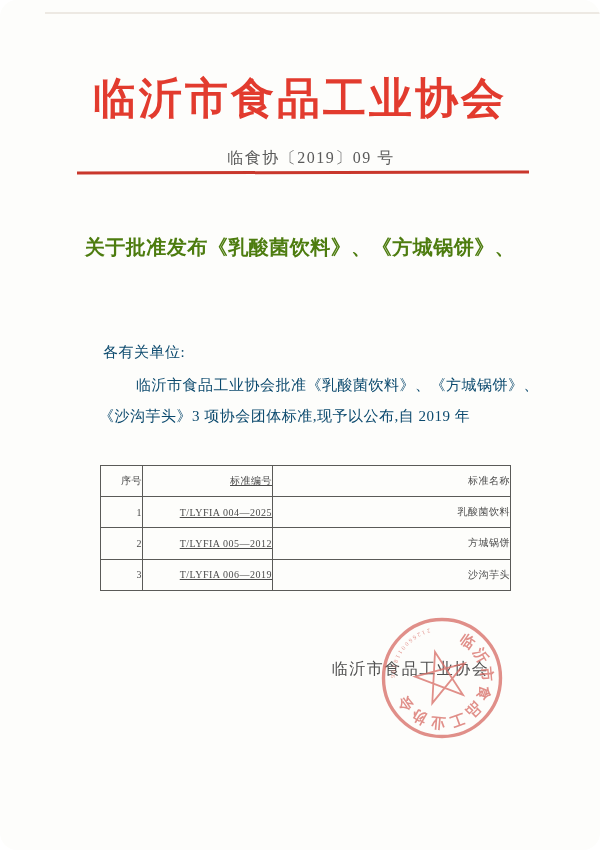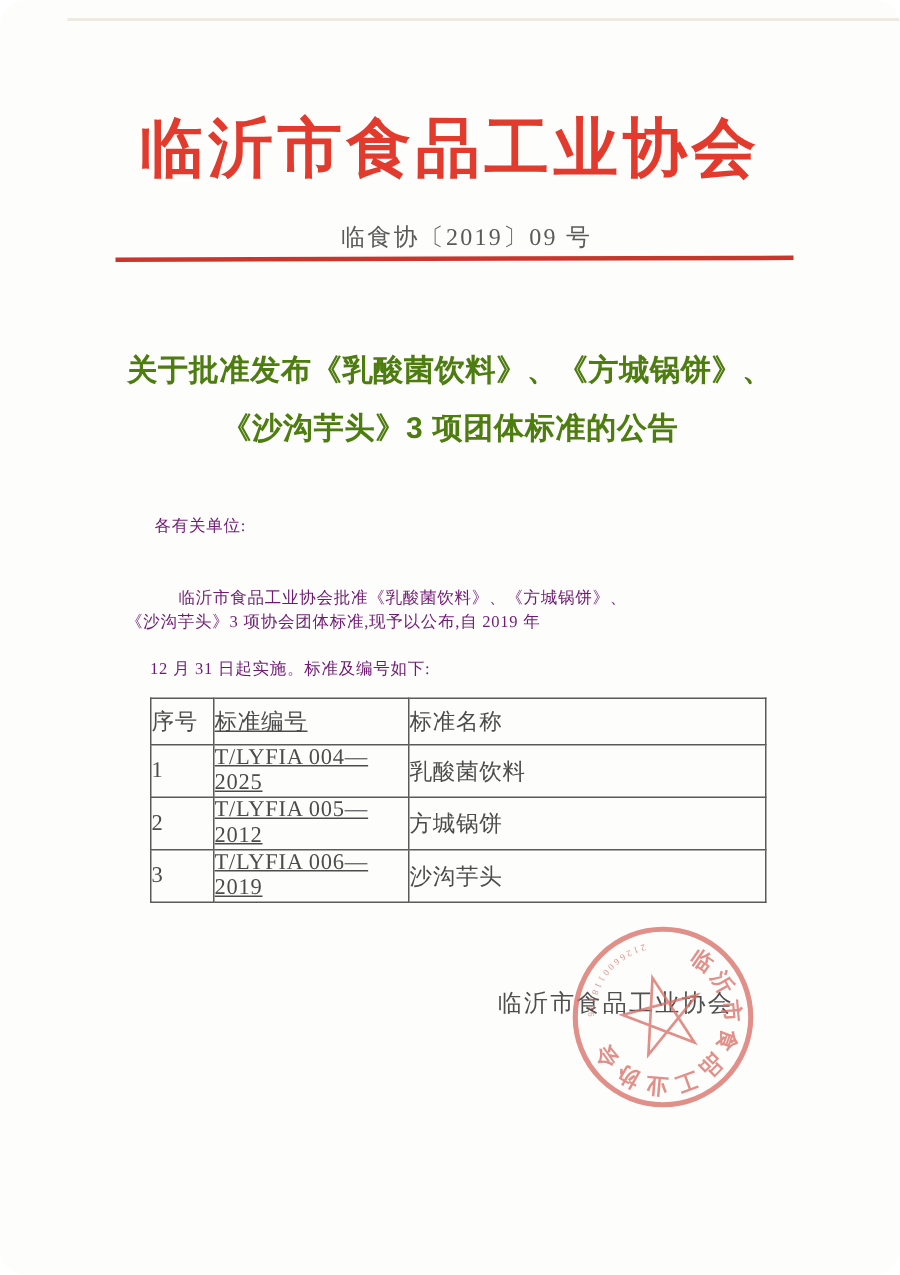--- a/index.html
+++ b/index.html
@@ -24,34 +24,34 @@
     position:absolute; top:171px; left:77px; width:452px; height:3px;
     background:var(--line-red,#c9372c); transform:rotate(-0.15deg);
   }
   .title {
     position:absolute; top:228px; left:0; width:100%; text-align:center;
     font-family:"Liberation Sans","DejaVu Sans",sans-serif;
     font-weight:bold; font-size:20px; line-height:39px;
     color:#4d7c0f; letter-spacing:.5px;
   }
   .body-line {
-    position:absolute; font-size:11px; color:#701a75; letter-spacing:.5px;
+    position:absolute; font-size:15px; color:#0c4a6e; letter-spacing:.5px;
     white-space:nowrap;
   }
   .salutation { top:343px; left:103px; }
-  .para-1 { top:376px; left:119px;margin-top:15px; }
-  .para-2 { top:407px; left:84px; }
+  .para-1 { top:376px; left:136px; }
+  .para-2 { top:407px; left:99px; }
   .para-3 { top:438px; left:100px; }
   table.std-table {
     position:absolute; left:100px; top:465px; width:407px;
     border-collapse:collapse; table-layout:fixed; color:#4c4c4c;
   }
   table.std-table td {
-    border:1.6px solid #5a5a58; height:30.2px; text-align:left;
-    font-size:15px; padding:0; letter-spacing:.5px; overflow:hidden;
+    border:1.6px solid #5a5a58; height:30.2px; text-align:right;
+    font-size:10px; padding:0; letter-spacing:.5px; overflow:hidden;
   }
   td.c-no  { width:41px; }
   td.c-code{ width:129px;text-decoration:underline; }
   td.c-name{ width:237px; letter-spacing:2px; }
   .footer-org {
     position:absolute; top:659px; left:328px; width:165px; text-align:center;
     font-size:16px; color:#4e4e4e; letter-spacing:1.5px; z-index:1;
   }
   .footer-date {
     position:absolute; top:692px; left:328px; width:168px; text-align:center;
@@ -68,27 +68,25 @@
   <div class="scan-edge"></div>
 
   <div class="header-org">临沂市食品工业协会</div>
 
   <div class="doc-number">临食协〔2019〕09 号</div>
 
   <div class="red-line"></div>
 
   <div class="title">
     <div>关于批准发布《乳酸菌饮料》、《方城锅饼》、</div>
-    <div>《沙沟芋头》3 项团体标准的公告</div>
   </div>
 
   <div class="body-line salutation">各有关单位:</div>
   <div class="body-line para-1">临沂市食品工业协会批准《乳酸菌饮料》、《方城锅饼》、</div>
   <div class="body-line para-2">《沙沟芋头》3 项协会团体标准,现予以公布,自 2019 年</div>
-  <div class="body-line para-3">12 月 31 日起实施。标准及编号如下:</div>
 
   <table class="std-table">
     <tbody>
       <tr>
         <td class="c-no">序号</td>
         <td class="c-code">标准编号</td>
         <td class="c-name">标准名称</td>
       </tr>
       <tr>
         <td class="c-no">1</td>

